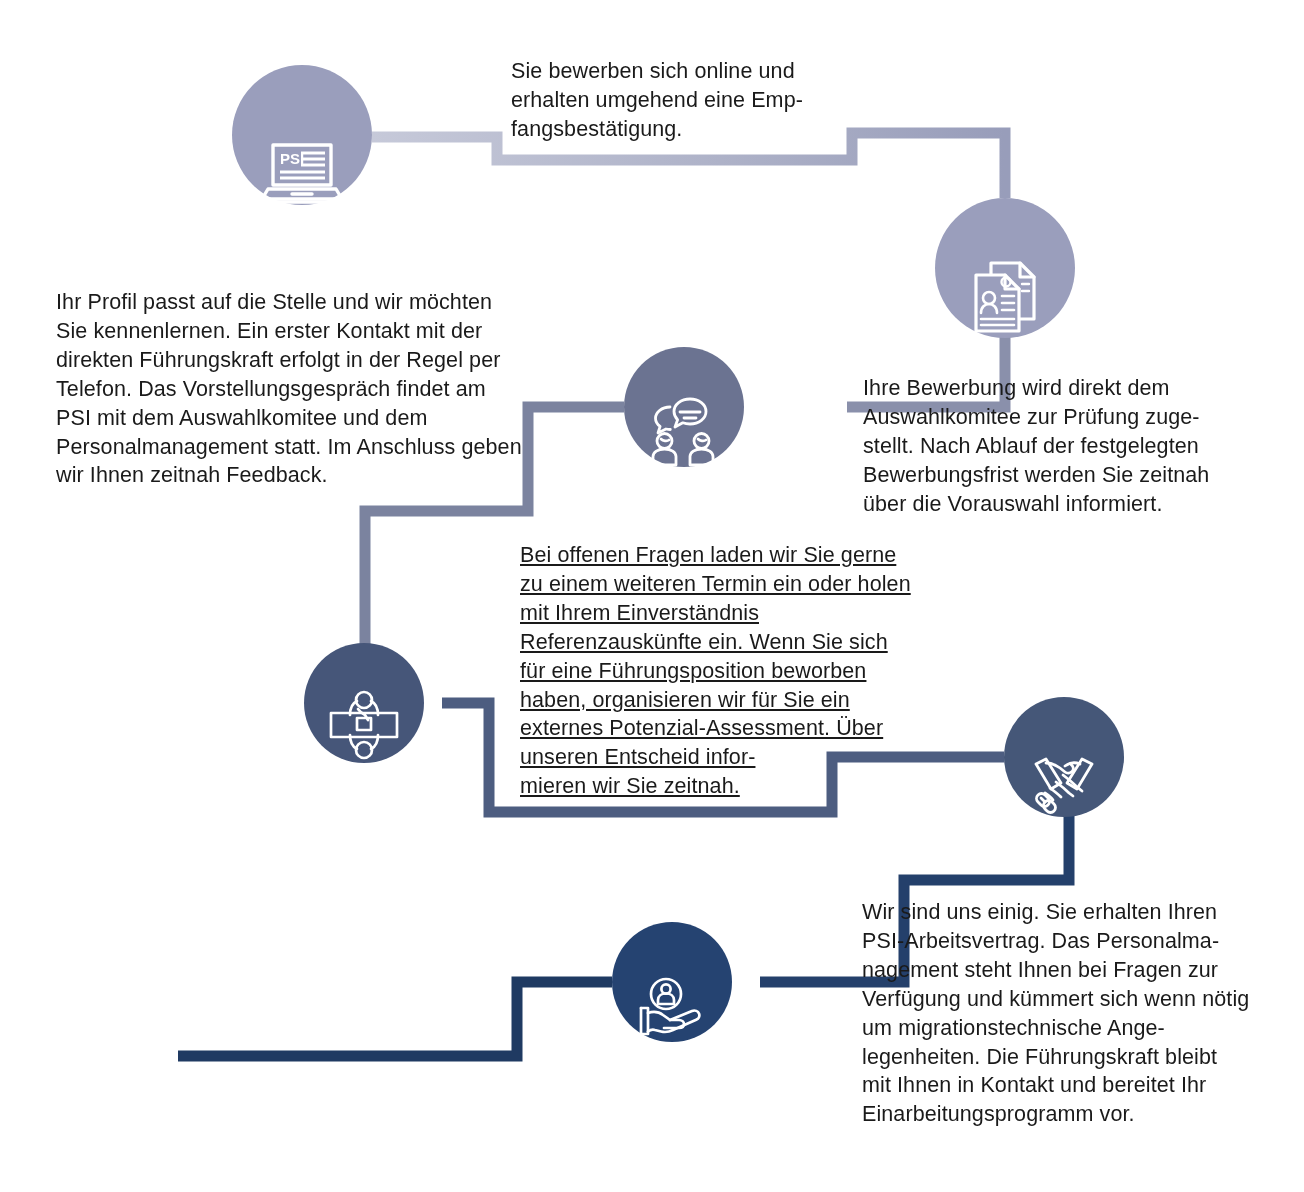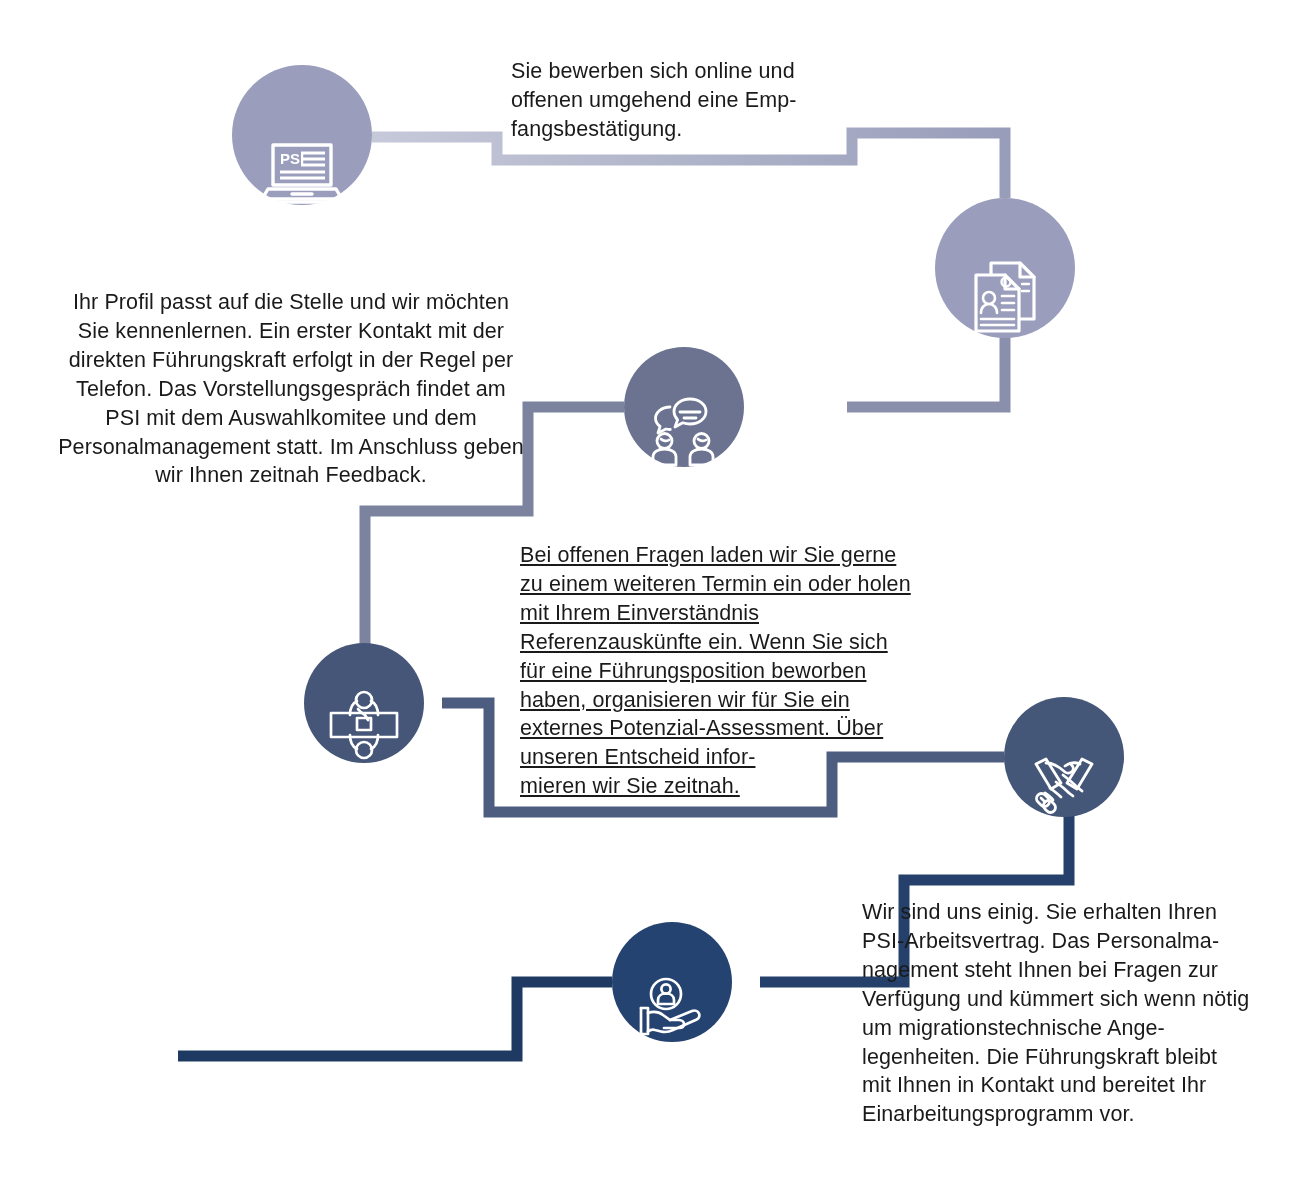--- a/index.html
+++ b/index.html
@@ -89,21 +89,21 @@
             <path d="M42 20 H66"></path>
             <path d="M42 26 H66"></path>
           <path d="M21 33 H66"></path>
             <path d="M21 39 H66"></path>
         </g>
         <text x="21" y="25" fill="#ffffff" font-family="'Liberation Sans', sans-serif" font-size="15" font-weight="bold">PSI</text>
       </svg>
     </span>
   </div>
 
-  <div class="txt" style="left:511px; top:57px; width:330px;">Sie bewerben sich online und offenen umgehend eine Emp-
+  <div class="txt" style="left:511px; top:57px; width:330px;">Sie bewerben sich online und erhalten umgehend eine Emp-
 fangsbestätigung.</div>
 
   <div class="node" style="left:935px; top:198px; width:140px; height:140px; background:#9a9ebc;">
     <span>
       <svg width="82" height="82" viewBox="0 0 82 82">
         <g fill="none" stroke="#ffffff" stroke-width="3.2" stroke-linejoin="round" stroke-linecap="round">
           <path d="M27 7 H56 L70 21 V63 H27 Z"></path>
           <path d="M56 7 V21 H70"></path>
           <path d="M12 19 H41 L55 33 V75 H12 Z" fill="#9a9ebc"></path>
           <path d="M41 19 V33 H55"></path>
@@ -119,20 +119,22 @@
         </g>
         <g fill="none" stroke="#ffffff" stroke-width="2.4" stroke-linecap="round">
           <circle cx="42" cy="26" r="4.5"></circle>
           <path d="M58 28 H65"></path>
             <path d="M58 35 H65"></path>
         </g>
       </svg>
     </span>
   </div>
 
+  <div class="txt" style="left:863px; top:374px; width:385px;">Ihre Bewerbung wird direkt dem Auswahlkomitee zur Prüfung zuge-
+stellt. Nach Ablauf der festgelegten Bewerbungsfrist werden Sie zeitnah über die Vorauswahl informiert.</div>
 
   <div class="node" style="left:624px; top:347px; width:120px; height:120px; background:#6b7391;">
     <span>
       <svg width="76" height="72" viewBox="0 0 76 72">
         <g fill="none" stroke="#ffffff" stroke-width="2.8" stroke-linejoin="round" stroke-linecap="round">
           <path d="M44 4 c9 0 16 5.5 16 12.5 S53 29 44 29 c-2.6 0-5-.4-7.2-1.2
                    L29 32 l2.6-7.2 C29.5 22.6 28 19.7 28 16.5 28 9.5 35 4 44 4 Z"></path>
           <path d="M24 12 c-8 0-14.5 5-14.5 11.2 0 3.3 1.8 6.2 4.6 8.2
                    L12 38 l8-4 c1.4.3 2.8.5 4.3.5"></path>
           <path d="M34 17 H54"></path>
@@ -141,21 +143,21 @@
           <path d="M7 70 v-8.5 c0-4.3 5-7.5 11.5-7.5 s11.5 3.2 11.5 7.5 V70 Z"></path>
           <circle cx="55.5" cy="46" r="7.5"></circle>
           <path d="M44 70 v-8.5 c0-4.3 5-7.5 11.5-7.5 s11.5 3.2 11.5 7.5 V70 Z"></path>
           <path d="M15 44 c2 2 6 2.5 8 1"></path>
           <path d="M52 44 c2 2 6 2.5 8 1"></path>
         </g>
       </svg>
     </span>
   </div>
 
-  <div class="txt" style="left:56px; top:288px; width:470px;text-align:center;">Ihr Profil passt auf die Stelle und wir möchten Sie kennenlernen. Ein erster Kontakt mit der direkten Führungskraft erfolgt in der Regel per Telefon. Das Vorstellungsgespräch findet am PSI mit dem Auswahlkomitee und dem Personalmanagement statt. Im Anschluss geben wir Ihnen zeitnah Feedback.</div>
+  <div class="txt" style="left:56px; top:288px; width:470px;">Ihr Profil passt auf die Stelle und wir möchten Sie kennenlernen. Ein erster Kontakt mit der direkten Führungskraft erfolgt in der Regel per Telefon. Das Vorstellungsgespräch findet am PSI mit dem Auswahlkomitee und dem Personalmanagement statt. Im Anschluss geben wir Ihnen zeitnah Feedback.</div>
 
   <div class="node" style="left:304px; top:643px; width:120px; height:120px; background:#465679;">
     <span>
       <svg width="76" height="76" viewBox="0 0 76 76">
         <g fill="none" stroke="#ffffff" stroke-width="2.7" stroke-linejoin="round" stroke-linecap="round">
           <path d="M5 26 H71 V50 H5 Z"></path>
           <circle cx="38" cy="13" r="8"></circle>
           <path d="M24 28 c0-7 3-12 7-14"></path>
           <path d="M52 28 c0-7-3-12-7-14"></path>
           <path d="M31 31 h14 v12 h-14 Z" fill="#465679"></path>

